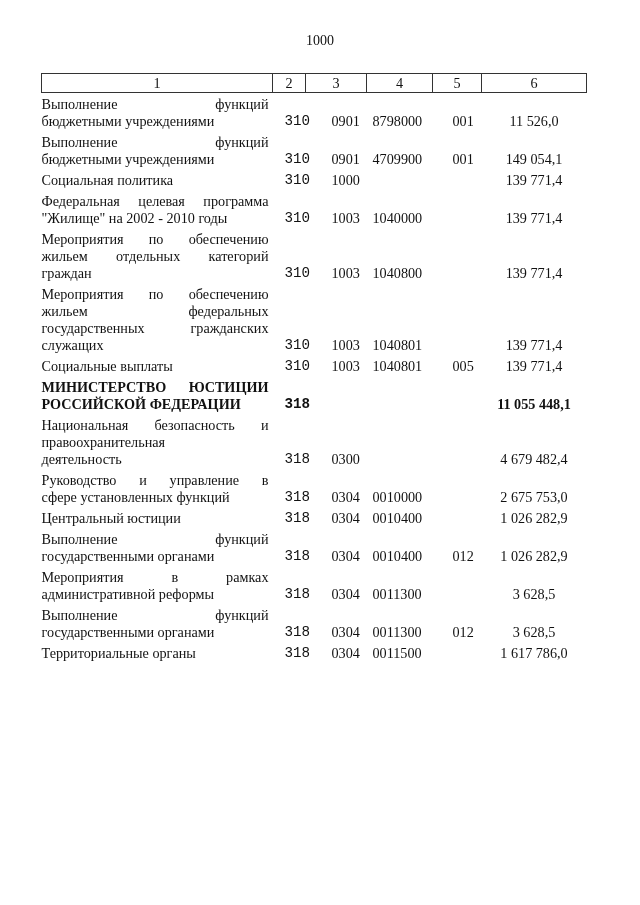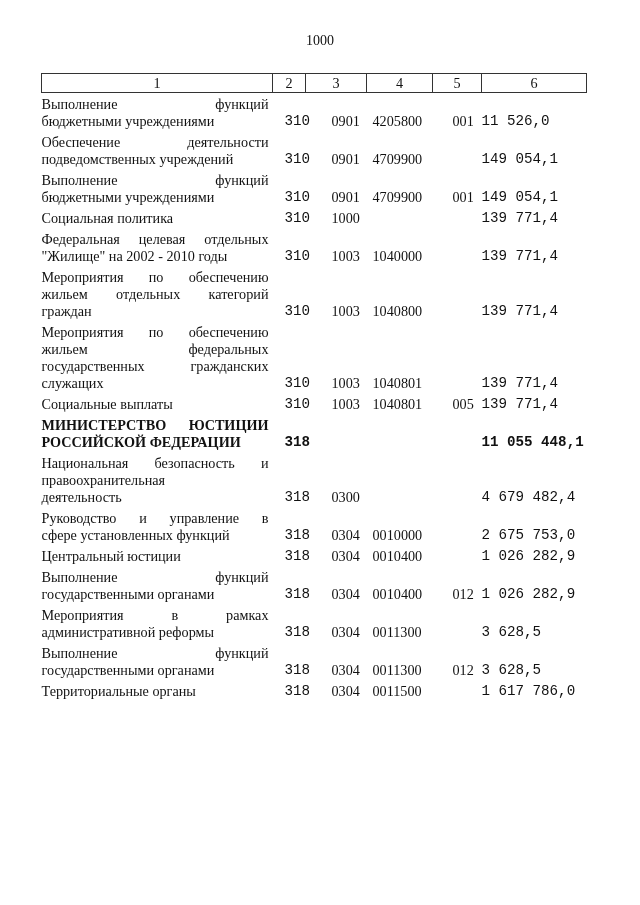--- a/index.html
+++ b/index.html
@@ -15,21 +15,21 @@
   tbody td { vertical-align: bottom; padding: 0; }
   tbody tr td { padding-top: 4px; }
   tbody tr:first-child td { padding-top: 3px; }
   td.name { text-align: justify; text-align-last: left; padding-right: 4px; }
   td.name span.line { display: block; text-align: justify; text-align-last: justify; }
   td.name span.line.last { text-align-last: left; }
   td.c2 { padding-left: 12px; font-family: Liberation Mono, monospace; }
   td.c3 { padding-left: 26px; }
   td.c4 { padding-left: 6px; }
   td.c5 { padding-left: 20px; }
-  td.c6 { text-align: left; font-family: Liberation Mono, monospace; }
+  td.c6 { text-align: center; }
   tr.bold td { font-weight: bold; }
 </style>
 </head>
 <body>
 
 <div class="page-number">1000</div>
 
 <table class="budget">
   <colgroup>
       <col class="c1">
@@ -50,34 +50,23 @@
     </tr>
   </thead>
   <tbody id="rows">
       <tr>
         <td class="name">
           <span class="line">Выполнение функций</span>
           <span class="line last">бюджетными учреждениями</span>
         </td>
         <td class="c2">310</td>
         <td class="c3">0901</td>
-        <td class="c4">4205800</td>
+        <td class="c4">8798000</td>
         <td class="c5">001</td>
         <td class="c6">11 526,0</td>
-      </tr>
-      <tr>
-        <td class="name">
-          <span class="line">Обеспечение деятельности</span>
-          <span class="line last">подведомственных учреждений</span>
-        </td>
-        <td class="c2">310</td>
-        <td class="c3">0901</td>
-        <td class="c4">4709900</td>
-        <td class="c5"></td>
-        <td class="c6">149 054,1</td>
       </tr>
       <tr>
         <td class="name">
           <span class="line">Выполнение функций</span>
           <span class="line last">бюджетными учреждениями</span>
         </td>
         <td class="c2">310</td>
         <td class="c3">0901</td>
         <td class="c4">4709900</td>
         <td class="c5">001</td>
@@ -88,21 +77,21 @@
           <span class="line last">Социальная политика</span>
         </td>
         <td class="c2">310</td>
         <td class="c3">1000</td>
         <td class="c4"></td>
         <td class="c5"></td>
         <td class="c6">139 771,4</td>
       </tr>
       <tr>
         <td class="name">
-          <span class="line">Федеральная целевая отдельных</span>
+          <span class="line">Федеральная целевая программа</span>
           <span class="line last">"Жилище" на 2002 - 2010 годы</span>
         </td>
         <td class="c2">310</td>
         <td class="c3">1003</td>
         <td class="c4">1040000</td>
         <td class="c5"></td>
         <td class="c6">139 771,4</td>
       </tr>
       <tr>
         <td class="name">

